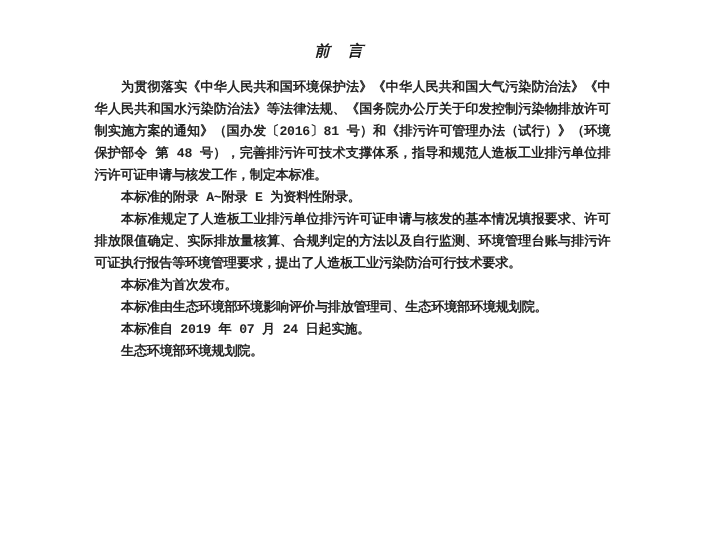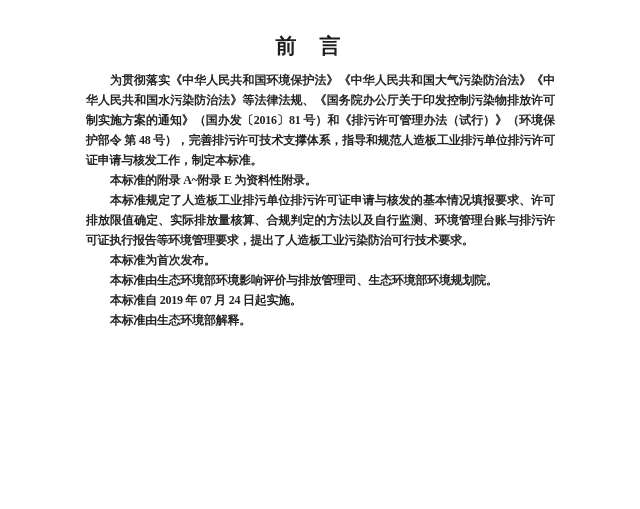--- a/index.html
+++ b/index.html
@@ -17,36 +17,37 @@
   .doc {
     position: absolute;
     left: 86px;
     top: 34px;
     width: 469px;
   }
   .doc-title {
     margin: 0 0 12px 0;
     padding: 0;
     font-family: "Liberation Sans", sans-serif;
-    font-size: 21px;
+    font-size: 14px;
     font-weight: 700;
     line-height: 24px;
     text-align: center;
     color: #1d1d1d;
     transform: translateX(-12px);
     letter-spacing: 1px;
+    font-style: italic;
   }
   .doc-body {
     margin: 0;
     padding: 0;
   }
   .para {
     margin: 0;
     padding: 0;
-    font-family: Liberation Serif, serif;
+    font-family: Liberation Mono, monospace;
     font-size: 12px;
     font-weight: 700;
     line-height: 20px;
     letter-spacing: -0.25px;
     color: #242424;
     text-align: justify;
     text-indent: 2em;
     text-justify: inter-ideograph;
   }
 </style>
@@ -56,15 +57,15 @@
 <div class="doc">
   <h1 class="doc-title">前　言</h1>
   <div class="doc-body">
 
   <p class="para">为贯彻落实《中华人民共和国环境保护法》《中华人民共和国大气污染防治法》《中华人民共和国水污染防治法》等法律法规、《国务院办公厅关于印发控制污染物排放许可制实施方案的通知》（国办发〔2016〕81 号）和《排污许可管理办法（试行）》（环境保护部令 第 48 号），完善排污许可技术支撑体系，指导和规范人造板工业排污单位排污许可证申请与核发工作，制定本标准。</p>
       <p class="para">本标准的附录 A~附录 E 为资料性附录。</p>
       <p class="para">本标准规定了人造板工业排污单位排污许可证申请与核发的基本情况填报要求、许可排放限值确定、实际排放量核算、合规判定的方法以及自行监测、环境管理台账与排污许可证执行报告等环境管理要求，提出了人造板工业污染防治可行技术要求。</p>
       <p class="para">本标准为首次发布。</p>
       <p class="para">本标准由生态环境部环境影响评价与排放管理司、生态环境部环境规划院。</p>
       <p class="para">本标准自 2019 年 07 月 24 日起实施。</p>
-      <p class="para">本标准由生态环境部解释。</p>
+      <p class="para">生态环境部环境规划院。</p>
     </div>
 </div>
 
 </body></html>

